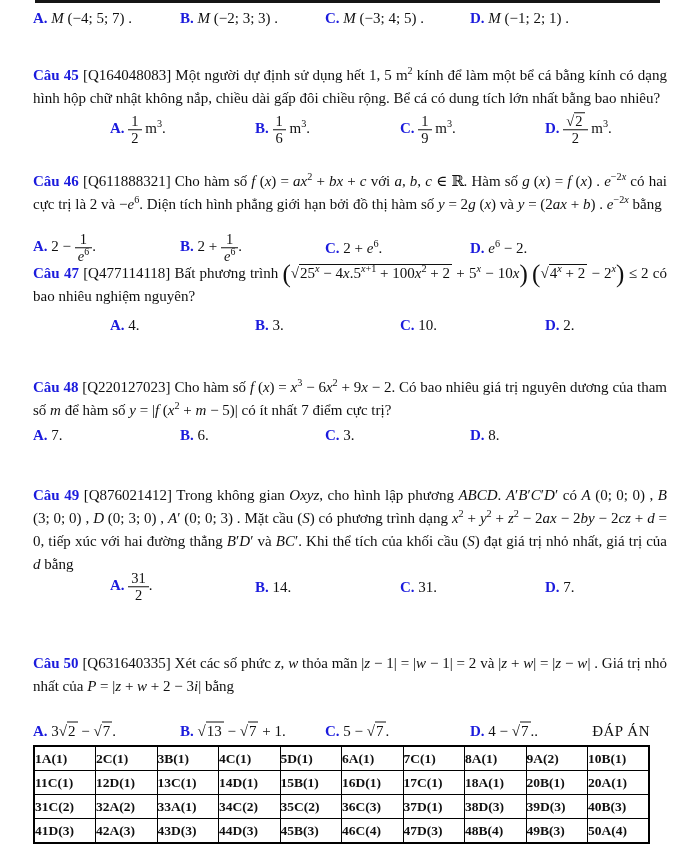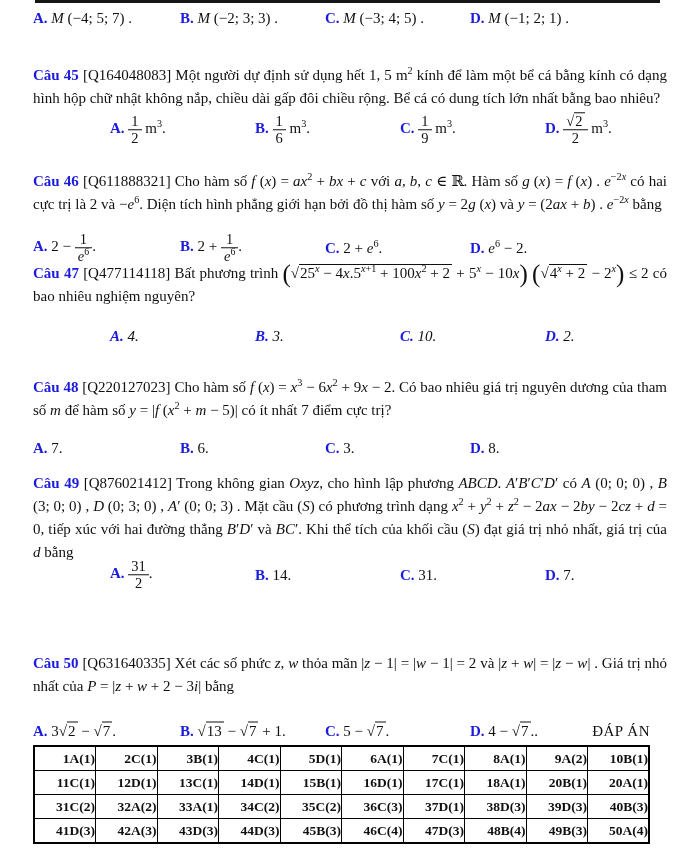--- a/index.html
+++ b/index.html
@@ -26,45 +26,45 @@
   .carryover .opt:nth-child(3),.q46 .opt:nth-child(3),.q48 .opt:nth-child(3),.q50 .opt:nth-child(3){left:292px;}
   .carryover .opt:nth-child(4),.q46 .opt:nth-child(4),.q48 .opt:nth-child(4),.q50 .opt:nth-child(4){left:437px;}
   
   .q45 .opt:nth-child(1),.q47 .opt:nth-child(1),.q49 .opt:nth-child(1){left:77px;}
   .q45 .opt:nth-child(2),.q47 .opt:nth-child(2),.q49 .opt:nth-child(2){left:222px;}
   .q45 .opt:nth-child(3),.q47 .opt:nth-child(3),.q49 .opt:nth-child(3){left:367px;}
   .q45 .opt:nth-child(4),.q47 .opt:nth-child(4),.q49 .opt:nth-child(4){left:512px;}
   
   .question{position:absolute;left:33px;width:634px;}
   .q45{top:64px;}  .q46{top:170px;} .q47{top:262px;}
-  .q48{top:376px;} .q49{top:472px;} .q50{top:652px;}
+  .q48{top:376px;} .q49{top:484px;} .q50{top:652px;}
   .q45 .optrow,.q46 .optrow,.q49 .optrow{height:40px;}
   .q46 .optrow{margin-top:12px;}
-  .q47 .optrow{margin-top:15px;font-style:italic;}
-  .q48 .optrow{margin-top:13px;text-align:center;}
+  .q47 .optrow{margin-top:4px;}
+  .q48 .optrow{margin-top:0;text-align:center;}
   .q49 .optrow{margin-top:-7px;height:36px;}
   .q50 .optrow{margin-top:20px;}
   .qbody{text-align:justify;}
   .qnum{color:var(--accent);font-weight:bold;}
   .qcode{color:var(--ink);}
   i{font-style:italic;}
   sup{font-size:0.68em;line-height:0;}
   
   .frac{display:inline-block;text-align:center;vertical-align:middle;line-height:1.12;font-size:14.5px;}
   .frac .fn{display:block;border-bottom:1px solid var(--ink);padding:0 3px;}
   .frac .fd{display:block;padding:0 3px;}
   .sqrt{display:inline-block;white-space:nowrap;font-style:normal;}
   .sqrt::before{content:"\221A";}
   .rad{border-top:1px solid var(--ink);padding:0 2px 0 1px;}
   .bigp{font-size:25px;font-weight:400;vertical-align:-4px;line-height:0;}
   
   .akey{position:absolute;left:33px;top:720px;width:617px;}
   .aktitle{text-align:right;font-weight:normal;font-size:15px;letter-spacing:.5px;margin-bottom:2px;}
   .akey table{width:100%;border-collapse:collapse;table-layout:fixed;border:2px solid var(--tborder);}
-  .akey td{border:1.5px solid var(--tborder);text-align:right;font-weight:bold;font-size:13.5px;height:20px;padding:0;white-space:nowrap;}
+  .akey td{border:1.5px solid var(--tborder);text-align:left;font-weight:bold;font-size:13.5px;height:20px;padding:0;white-space:nowrap;}
 </style>
 </head>
 <body>
 
 <div class="toprule"></div>
 
 <div class="optrow carryover">
     <span class="opt"><b class="olab">A.</b><span class="oval"> <i>M</i> (−4; 5; 7) .</span></span>
     <span class="opt"><b class="olab">B.</b><span class="oval"> <i>M</i> (−2; 3; 3) .</span></span>
     <span class="opt"><b class="olab">C.</b><span class="oval"> <i>M</i> (−3; 4; 5) .</span></span>

